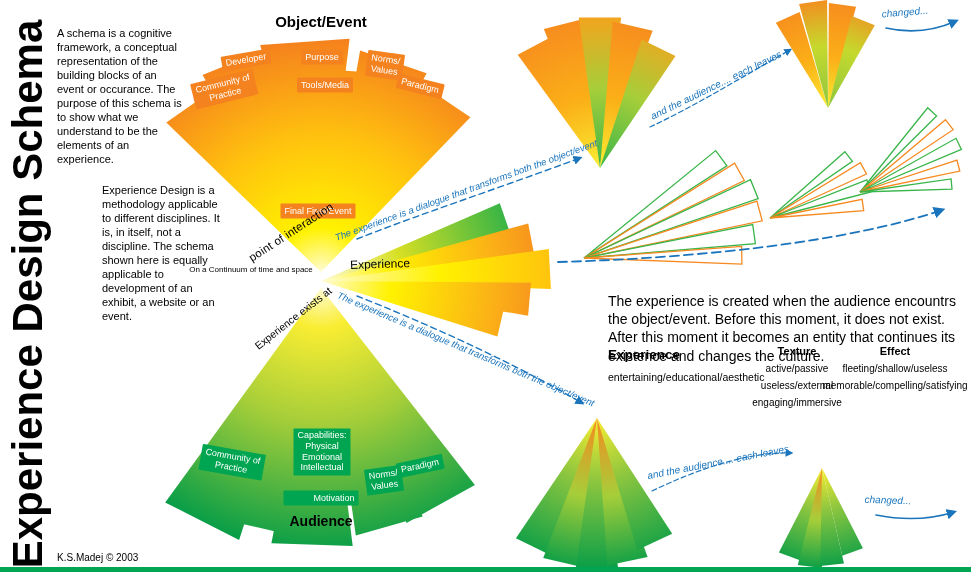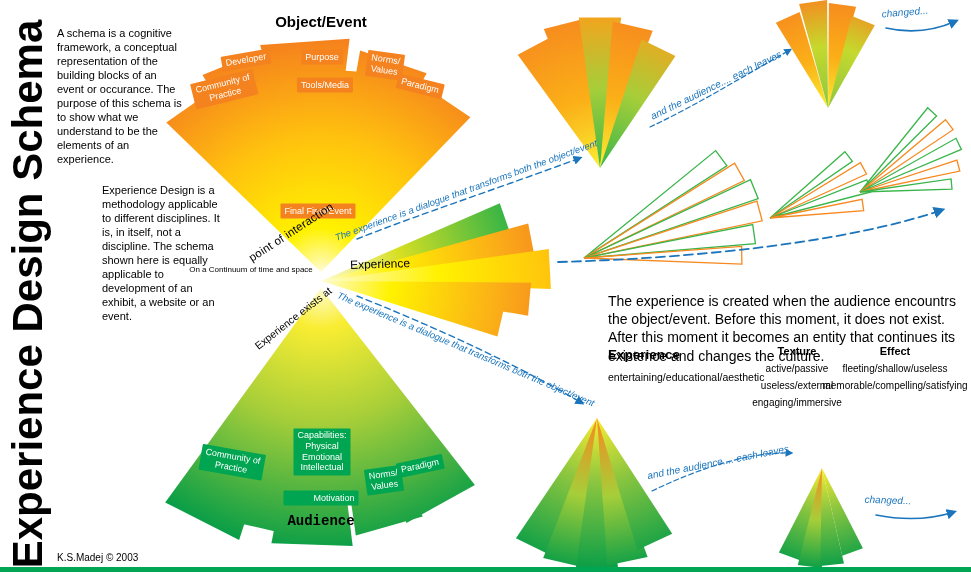--- a/index.html
+++ b/index.html
@@ -6,21 +6,21 @@
   .canvas{position:relative;width:971px;height:577px;background:#fff;overflow:hidden;
           font-family:"Liberation Sans",sans-serif;color:#000;}
   #shapes{position:absolute;left:0;top:0;z-index:0;}
   .pos{position:absolute;z-index:2;}
   .ctr{transform:translate(-50%,-50%) rotate(var(--r,0deg));}
   .vtitle{position:absolute;left:-250px;top:268px;width:560px;height:52px;z-index:2;
           transform:rotate(-90deg);text-align:center;font-weight:bold;font-size:42px;
           white-space:nowrap;letter-spacing:0px;}
   .intro{width:126px;font-size:11px;line-height:1.27;margin:0;text-align:left;}
   .heading{font-weight:bold;font-size:15px;white-space:nowrap;}
-  .heading.sm{font-size:14px;font-family:Liberation Mono, monospace;}
+  .heading.sm{font-size:14px;}
   .box{color:#fff;font-size:9px;line-height:1.2;text-align:center;white-space:pre-line;
        padding:2px 4px;border-radius:1px;}
   .box.or{background:#F4821F;}
   .box.gr{background:#00A551;}
   .poi{font-size:11.5px;letter-spacing:.2px;white-space:nowrap;}
   .tiny{font-size:8px;white-space:nowrap;}
   .exists{font-size:10.5px;white-space:nowrap;}
   .explabel{font-size:12px;white-space:nowrap;}
   .dlg{color:#1B75BC;font-style:italic;font-size:9.5px;white-space:nowrap;}
   .hand{color:#1B75BC;font-style:italic;font-size:10px;white-space:nowrap;}

